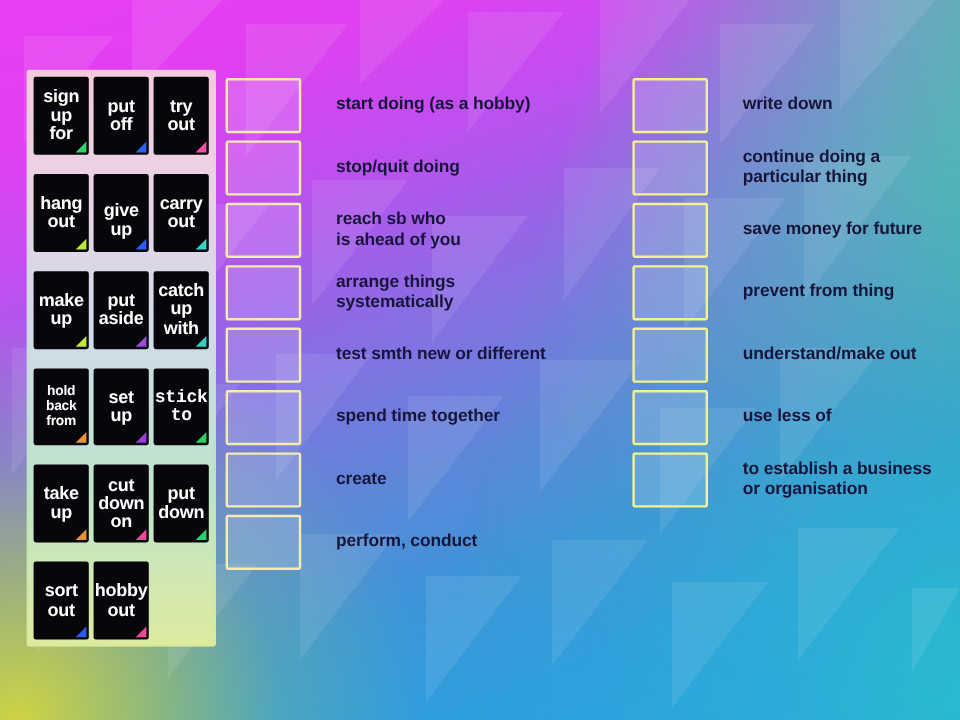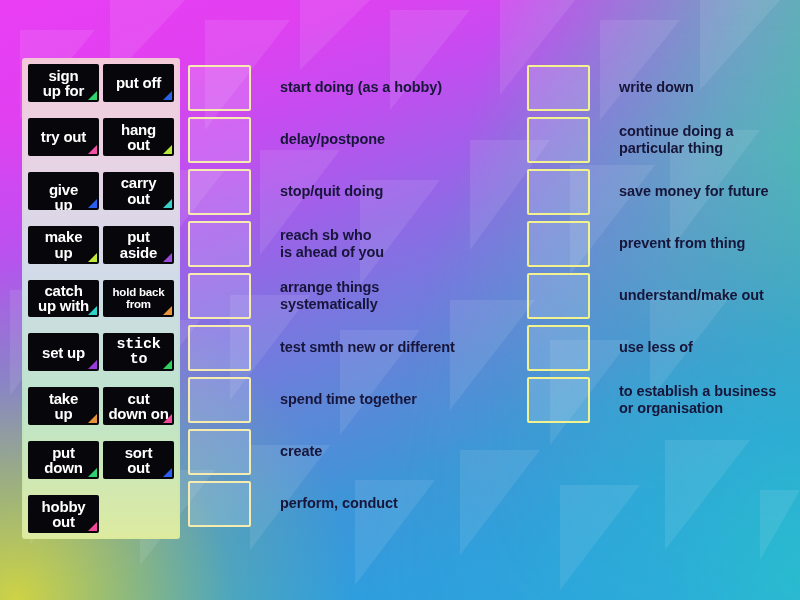--- a/index.html
+++ b/index.html
@@ -71,21 +71,21 @@
     box-sizing: border-box;
     border: 2px solid transparent;
     border-radius: 3px;
     background:
       linear-gradient(rgba(255,255,255,0.06), rgba(255,255,255,0.06)) padding-box,
       linear-gradient(to bottom, #f3c7d8 0%, #e9cfe2 18%, #cfd9e8 45%, #b9e2c8 72%, #dcea9a 100%) border-box;
     padding: 4px;
   }
   #word-grid {
     display: grid;
-    grid-template-columns: 1fr 1fr;
+    grid-template-columns: 1fr 1fr 1fr;
     grid-auto-rows: 1fr;
     gap: 16px 4px;
     width: 100%;
     height: 100%;
   }
   .tile {
     position: relative;
     background: #07060a;
     border-radius: 2px;
     display: flex;
@@ -285,24 +285,20 @@
     </div>
 </div>
 
 <div class="def-col" id="def-col-mid">
     <div class="def-row">
       <div class="dropzone"></div>
       <div class="def-text">start doing (as a hobby)</div>
     </div>
     <div class="def-row">
       <div class="dropzone"></div>
-      <div class="def-text">delay/postpone</div>
-    </div>
-    <div class="def-row">
-      <div class="dropzone"></div>
       <div class="def-text">stop/quit doing</div>
     </div>
     <div class="def-row">
       <div class="dropzone"></div>
       <div class="def-text">reach sb who
 is ahead of you</div>
     </div>
     <div class="def-row">
       <div class="dropzone"></div>
       <div class="def-text">arrange things

